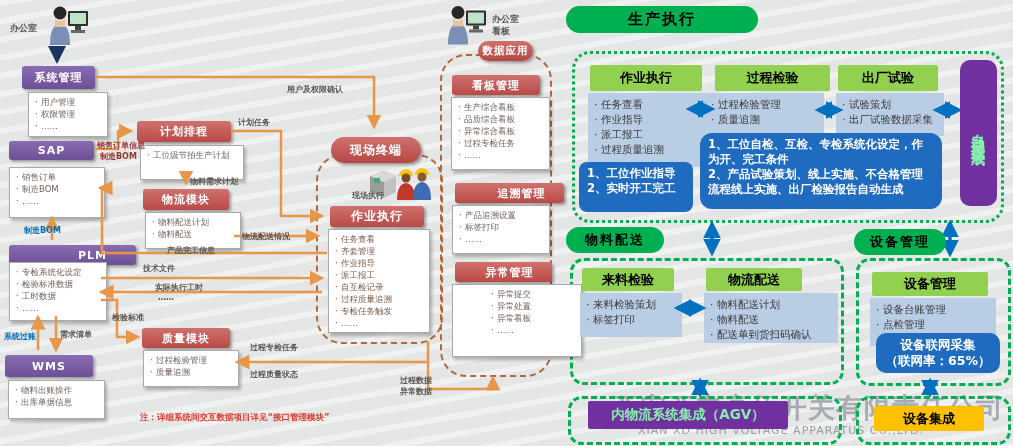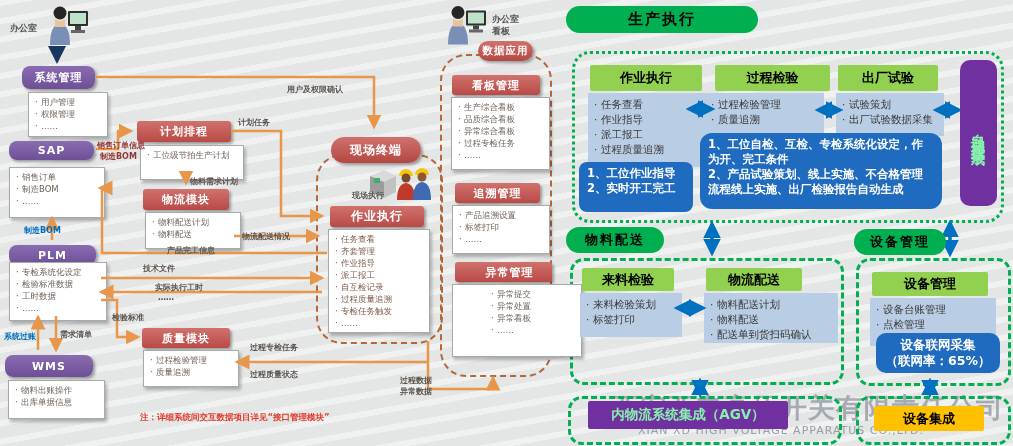--- a/index.html
+++ b/index.html
@@ -14,21 +14,21 @@
     letter-spacing:1px;z-index:1;white-space:nowrap;}
   
   .dbrown{position:absolute;border:2px dashed #b4683a;border-radius:26px;z-index:2;background:transparent;}
   .dotg{position:absolute;border:3px dotted #00b050;border-radius:18px;z-index:2;}
   .dashg{position:absolute;border:3px dashed #00b050;border-radius:14px;z-index:2;}
   
   .rhdr{position:absolute;background:linear-gradient(180deg,#d0716d 0%,#b94a46 100%);color:#fff;
     font-weight:bold;text-align:center;border-radius:3px;box-shadow:2px 2px 3px rgba(0,0,0,.35);
     font-size:11px;display:flex;align-items:center;justify-content:center;z-index:3;letter-spacing:1px;}
   .phdr{position:absolute;background:linear-gradient(180deg,#8a6cb2 0%,#6d4f96 100%);color:#fff;
-    font-weight:bold;text-align:center;border-radius:8px;box-shadow:2px 2px 3px rgba(0,0,0,.35);
+    font-weight:bold;text-align:center;border-radius:3px;box-shadow:2px 2px 3px rgba(0,0,0,.35);
     font-size:11px;display:flex;align-items:center;justify-content:center;z-index:3;letter-spacing:1px;}
   .ghdr{position:absolute;background:#92d050;color:#000;font-weight:bold;text-align:center;
     font-size:13px;display:flex;align-items:center;justify-content:center;z-index:3;border-radius:2px;}
   .pillr{position:absolute;background:linear-gradient(180deg,#d0716d,#b44743);color:#fff;font-weight:bold;
     border-radius:14px;display:flex;align-items:center;justify-content:center;z-index:5;
     box-shadow:2px 2px 3px rgba(0,0,0,.35);letter-spacing:1px;}
   .pillg{position:absolute;background:#00b050;color:#000;font-weight:bold;border-radius:16px;
     display:flex;align-items:center;justify-content:center;z-index:5;letter-spacing:2px;}
   
   .wbox{position:absolute;background:#fff;border:1px solid #a9a9a9;box-shadow:2px 3px 3px rgba(0,0,0,.25);
@@ -124,21 +124,21 @@
   <div class="wbox" style="left:140px;top:145px;width:96px;height:28px;">
       <div class="li">工位级节拍生产计划</div>
     </div>
 
   <div class="rhdr" style="left:143px;top:189px;width:86px;height:21px;">物流模块</div>
   <div class="wbox" style="left:145px;top:212px;width:88px;height:30px;">
       <div class="li">物料配送计划</div>
       <div class="li">物料配送</div>
     </div>
 
-  <div class="phdr" style="left:9px;top:245px;width:87px;height:20px;">PLM</div>
+  <div class="phdr" style="left:9px;top:245px;width:87px;height:20px;padding-left:40px;">PLM</div>
   <div class="wbox" style="left:9px;top:262px;width:90px;height:52px;">
       <div class="li">专检系统化设定</div>
       <div class="li">检验标准数据</div>
       <div class="li">工时数据</div>
       <div class="li">……</div>
     </div>
 
   <div class="phdr" style="left:5px;top:355px;width:88px;height:22px;">WMS</div>
   <div class="wbox" style="left:8px;top:380px;width:89px;height:32px;">
       <div class="li">物料出账操作</div>
@@ -171,21 +171,21 @@
 
   <div class="rhdr" style="left:452px;top:75px;width:88px;height:20px;">看板管理</div>
   <div class="wbox" style="left:451px;top:97px;width:91px;height:66px;">
       <div class="li">生产综合看板</div>
       <div class="li">品质综合看板</div>
       <div class="li">异常综合看板</div>
       <div class="li">过程专检任务</div>
       <div class="li">……</div>
     </div>
 
-  <div class="rhdr" style="left:455px;top:183px;width:85px;height:20px;">追溯管理</div>
+  <div class="rhdr" style="left:455px;top:183px;width:85px;height:20px;padding-left:24px;">追溯管理</div>
   <div class="wbox" style="left:452px;top:205px;width:90px;height:42px;">
       <div class="li">产品追溯设置</div>
       <div class="li">标签打印</div>
       <div class="li">……</div>
     </div>
 
   <div class="rhdr" style="left:455px;top:262px;width:85px;height:20px;padding-left:12px;">异常管理</div>
   <div class="wbox" style="left:452px;top:284px;width:90px;height:66px;padding-left:36px;">
       <div class="li">异常提交</div>
       <div class="li">异常处置</div>

